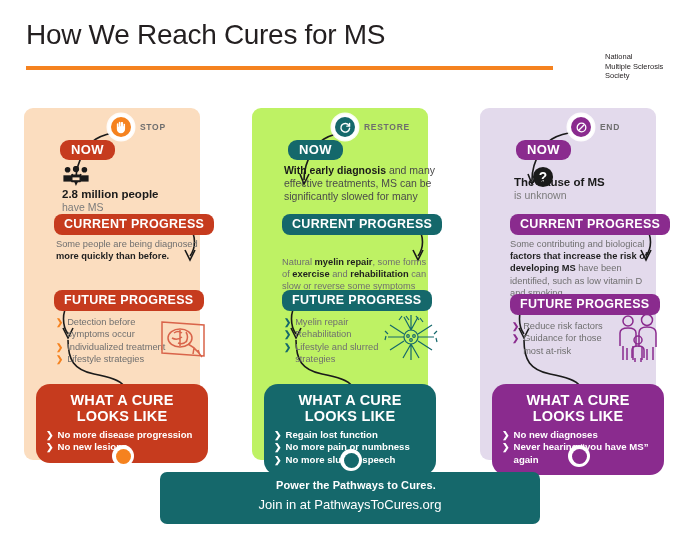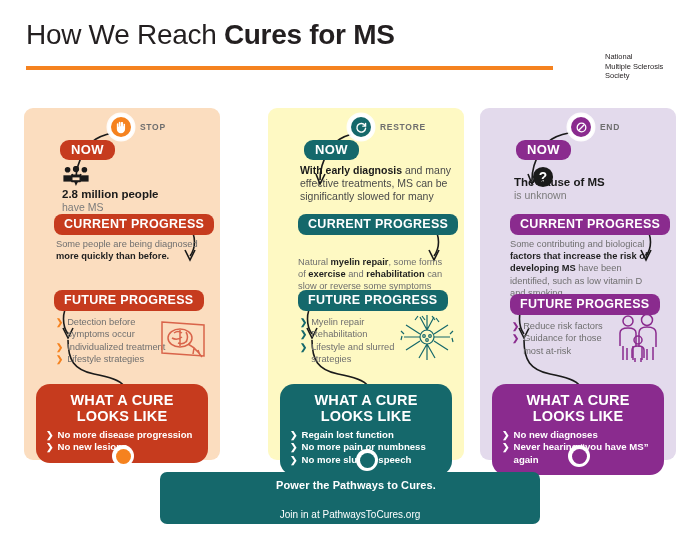--- a/index.html
+++ b/index.html
@@ -12,21 +12,21 @@
   }
 
   
   .header { position: absolute; left: 0; top: 0; width: 700px; height: 100px; }
   .title {
     position: absolute; left: 26px; top: 19px;
     font-size: 28px; color: #231f20; letter-spacing: -0.3px;
     white-space: nowrap;
   }
   .title .light { font-weight: 400; }
-  .title .bold  { font-weight: 700; }
+  .title .bold  { font-weight: 400; }
   .title-rule {
     position: absolute; left: 26px; top: 66px;
     width: 527px; height: 4px; background: #f5821f;
   }
   .logo { position: absolute; left: 604px; top: 14px; width: 90px; height: 70px; }
   .logo-mark { position: relative; width: 80px; height: 36px; }
   .logo-ms {
     position: absolute; left: 1px; top: -4px;
     font-size: 33px; font-weight: 700; font-style: italic;
     color: #f5821f; letter-spacing: -1px; font-family: "DejaVu Sans", sans-serif;
@@ -37,25 +37,25 @@
   }
   .logo-swoosh { position: absolute; left: -2px; top: 4px; }
   .logo-text {
     position: absolute; left: 1px; top: 38px;
     font-size: 7.5px; line-height: 9.5px; color: #231f20;
     font-family: "Liberation Sans", sans-serif;
   }
 
   
   .col {
-    position: absolute; top: 108px; width: 196px; height: 352px;
+    position: absolute; top: 108px; width: 176px; height: 352px;
     border-radius: 9px;
   }
   #col-0 { left: 24px;  background: #fbddbf; }
-  #col-1 { left: 268px; background: #fef9c3; }
+  #col-1 { left: 252px; background: #bef264; }
   #col-2 { left: 480px; background: #e3daec; }
 
   
   .connectors { position: absolute; left: 0; top: 0; width: 196px; height: 352px; pointer-events: none; }
 
   
   .top-badge { position: absolute; top: 6px; left: 84px; display: flex; align-items: center; gap: 6px; }
   .badge-ring {
     width: 26px; height: 26px; border-radius: 50%;
     background: #ffffff; display: flex; align-items: center; justify-content: center;
@@ -126,21 +126,21 @@
   .end-dot span { width: 15px; height: 15px; border-radius: 50%; display: block; }
 
   
   .footer {
     position: absolute; left: 160px; top: 472px;
     width: 380px; height: 52px; border-radius: 7px;
     background: #15686b; color: #ffffff; text-align: center;
     padding-top: 7px;
   }
   .footer-line1 { font-size: 11px; font-weight: 700; letter-spacing: 0.1px; margin-left: 12px; }
-  .footer-line2 { font-size: 10px; font-weight: 400; margin-top: 18px; }
+  .footer-line2 { font-size: 13px; font-weight: 400; margin-top: 6px; }
 </style>
 </head>
 <body>
 
 <div class="header">
   <div class="title">
     <span class="light">How We Reach </span><span class="bold">Cures for MS</span>
   </div>
   <div class="title-rule"></div>
 

